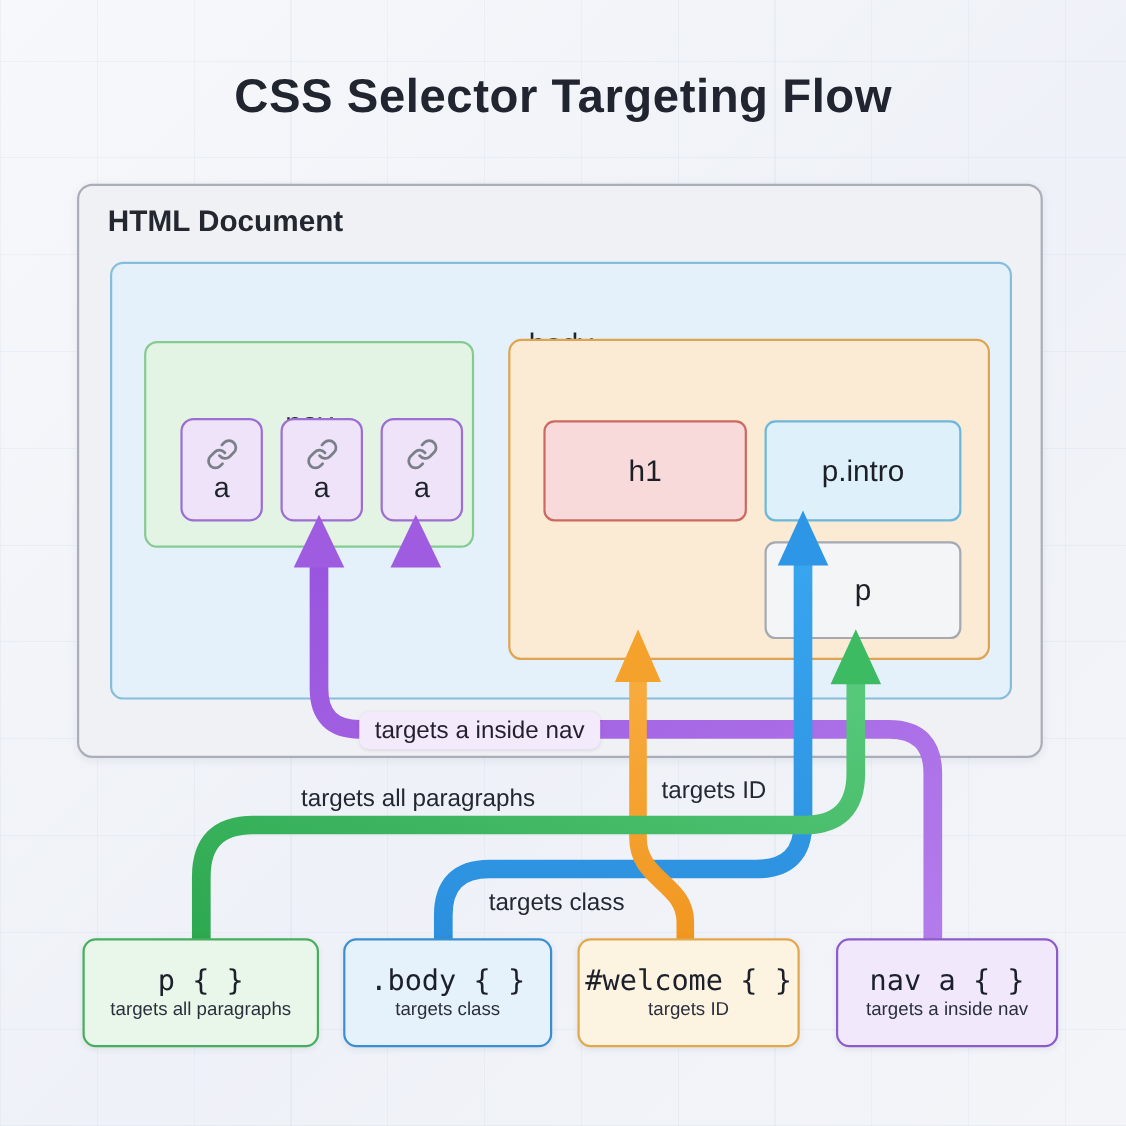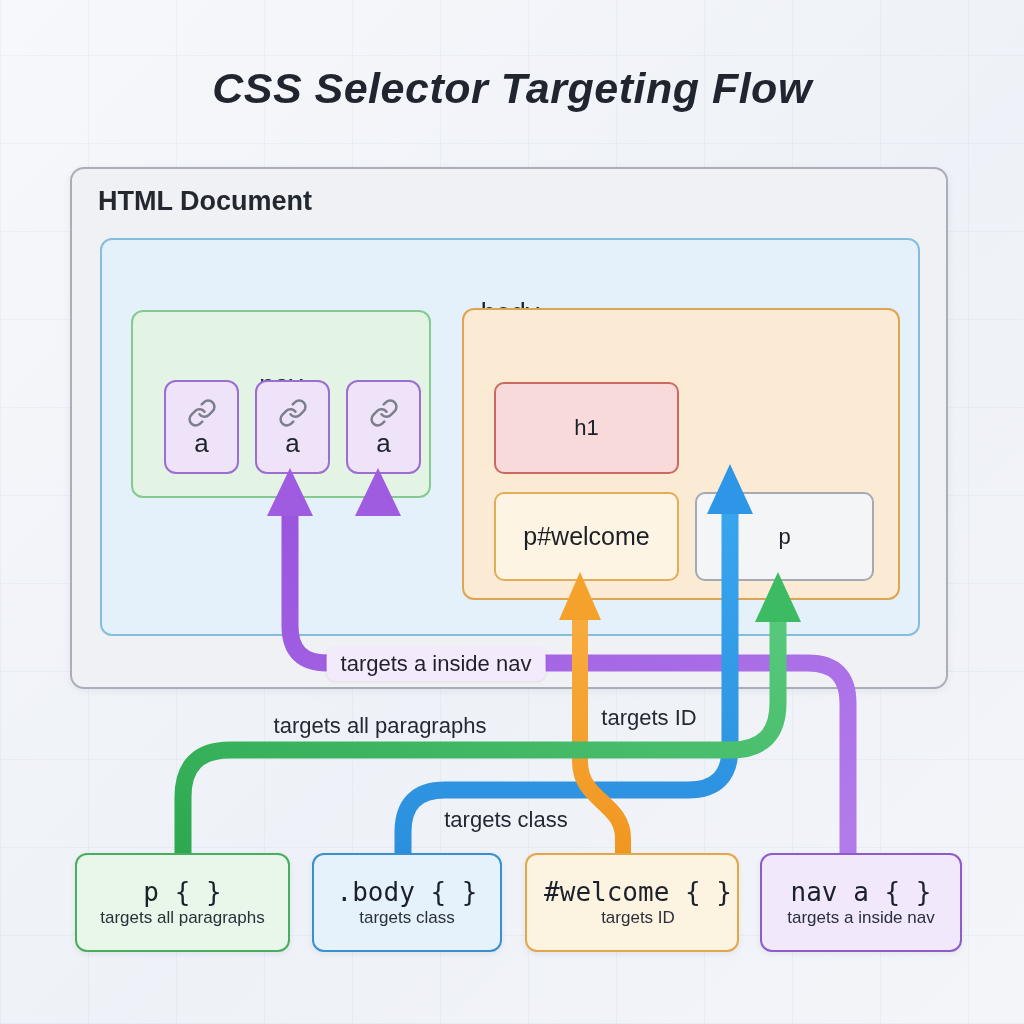--- a/index.html
+++ b/index.html
@@ -11,21 +11,21 @@
   .stage{
     position:relative;width:1024px;height:1024px;
     background-image:
       repeating-linear-gradient(0deg, rgba(130,160,205,0.08) 0 1px, transparent 1px 88px),
       repeating-linear-gradient(90deg, rgba(130,160,205,0.08) 0 1px, transparent 1px 88px),
       linear-gradient(135deg,#f6f8fb 0%,#eef1f7 55%,#f3f5f9 100%);
   }
   .title{
     position:absolute;top:64px;left:0;width:100%;
     text-align:center;font-size:43px;font-weight:700;letter-spacing:0.5px;
-    color:#20252f;margin:0;font-style:italic;
+    color:#20252f;margin:0;
   }
   .abs{position:absolute;box-sizing:border-box;}
   .panel{border-radius:14px;box-shadow:0 2px 8px rgba(40,60,90,0.07);}
   .doc{
     left:70px;top:167px;width:878px;height:522px;
     background:#f0f1f4;border:2.5px solid #a9aeb8;
   }
   .doc-label{position:absolute;left:26px;top:17px;font-size:27px;font-weight:700;color:#23272f;}
   .body-box{
     left:100px;top:238px;width:820px;height:398px;
@@ -43,21 +43,21 @@
   .a-box{
     position:absolute;top:68px;width:71px;height:90px;
     background:#eee3f9;border:2.5px solid #9c6ed2;border-radius:12px;
     display:flex;flex-direction:column;align-items:center;justify-content:center;gap:2px;
   }
   .a-box .a-label{font-size:26px;color:#1d222b;line-height:1;}
   .a-box .icon{display:block;height:30px;}
   .el-box{
     position:absolute;border-radius:10px;
     display:flex;align-items:center;justify-content:center;
-    font-size:22px;color:#1c1f26;
+    font-size:27px;color:#1c1f26;
   }
   .el-h1{left:30px;top:72px;width:181px;height:88px;background:#f9dada;border:2.5px solid #cc6961;}
   .el-pintro{left:231px;top:72px;width:175px;height:88px;background:#def1fb;border:2.5px solid #6db7da;}
   .el-pwelcome{left:30px;top:182px;width:181px;height:85px;background:#fdf4e3;border:2.5px solid #e3ac57;font-size:25px;}
   .el-p{left:231px;top:182px;width:175px;height:85px;background:#f4f5f7;border:2.5px solid #a4a9b2;}
   .arrows{position:absolute;left:0;top:0;pointer-events:none;}
   .flow-label{
     position:absolute;font-size:22px;color:#232832;white-space:nowrap;
     transform:translateX(-50%);
   }
@@ -67,21 +67,21 @@
   }
   .sel-box{
     position:absolute;top:853px;height:95px;border-radius:12px;
     display:flex;flex-direction:column;align-items:center;justify-content:center;gap:4px;
     box-shadow:0 2px 6px rgba(40,60,90,0.08);
   }
   .sel-code{font-family:"DejaVu Sans Mono","Liberation Mono",monospace;font-size:26px;font-weight:500;color:#1c202a;line-height:1;}
   .sel-desc{font-size:17px;color:#2a2f3a;line-height:1;}
   .sel-p{left:75px;width:211px;background:#e9f7eb;border:2.5px solid #48ad5e;}
   .sel-intro{left:312px;width:186px;background:#e5f2fc;border:2.5px solid #3a8fd0;}
-  .sel-welcome{left:525px;width:198px;background:#fdf3e1;border:2.5px solid #e3a74b;padding-left:12px;}
+  .sel-welcome{left:525px;width:198px;background:#fdf3e1;border:2.5px solid #e3a74b;}
   .sel-nava{left:760px;width:198px;background:#f2e8fb;border:2.5px solid #8d5bca;}
 </style>
 </head>
 <body>
 
 <div class="stage">
 
   <h1 class="title">CSS Selector Targeting Flow</h1>
 
   <div class="abs panel doc">
@@ -118,21 +118,21 @@
             <path d="M10 13a5 5 0 0 0 7.54.54l3-3a5 5 0 0 0-7.07-7.07l-1.72 1.71"></path>
             <path d="M14 11a5 5 0 0 0-7.54-.54l-3 3a5 5 0 0 0 7.07 7.07l1.71-1.71"></path>
           </svg>
       </span>
       <span class="a-label">a</span>
     </div>
   </div>
 
   <div class="abs main-box">
     <div class="el-box el-h1">h1</div>
-    <div class="el-box el-pwelcome">p#welcome</div>
+    <div class="el-box el-pintro">p.intro</div>
     <div class="el-box el-p">p</div>
   </div>
 
   <svg class="arrows" width="1024" height="1024" viewBox="0 0 1024 1024">
     <defs>
       <linearGradient id="gGreen" x1="0" y1="1" x2="1" y2="0">
         <stop offset="0" stop-color="#2ca84f"></stop>
           <stop offset="1" stop-color="#58c97b"></stop>
       </linearGradient>
       <linearGradient id="gPurple" x1="0" y1="0" x2="1" y2="1">

